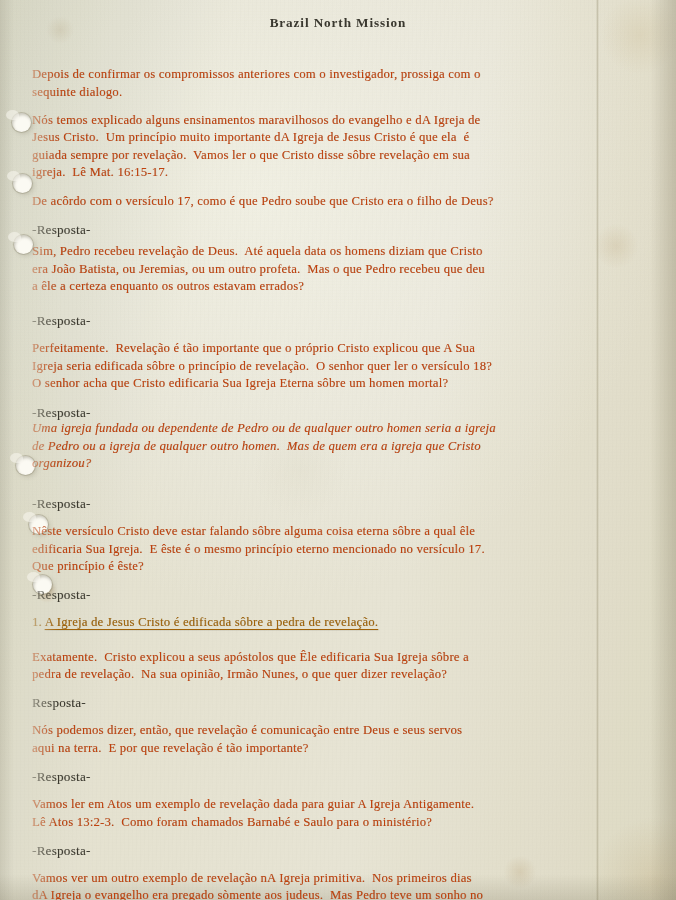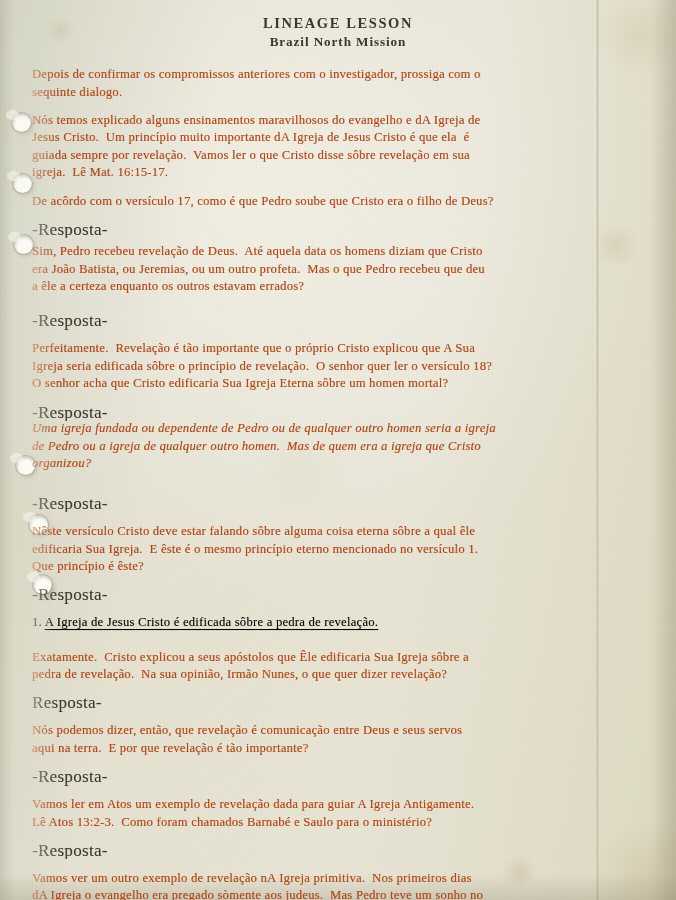--- a/index.html
+++ b/index.html
@@ -126,31 +126,31 @@
 
   .para {
     font-size: 12.6px;
     line-height: 17.6px;
     letter-spacing: 0.25px;
     color: #c2410c;
     white-space: pre-wrap;
     text-shadow: 0.4px 0.3px 0.4px rgba(60,58,48,0.30);
   }
   .resp {
-    font-size: 17px;
+    font-size: 13px;
     line-height: 17.6px;
     letter-spacing: 0.3px;
     color: #3b392f;
     text-shadow: 0.4px 0.3px 0.4px rgba(60,58,48,0.28);
   }
   .numbered {
     font-size: 12.6px;
     line-height: 17.6px;
     letter-spacing: 0.25px;
-    color: #000000;
+    color: #a16207;
     text-shadow: 0.4px 0.3px 0.4px rgba(60,58,48,0.30);
   }
   .numbered .u {
     text-decoration: underline;
     text-underline-offset: 2.5px;
     text-decoration-thickness: from-font;
   }
   .faded-l { 
     -webkit-mask-image: linear-gradient(to right, rgba(0,0,0,0.45) 0px, rgba(0,0,0,1) 26px);
             mask-image: linear-gradient(to right, rgba(0,0,0,0.45) 0px, rgba(0,0,0,1) 26px);
@@ -164,21 +164,20 @@
   <div class="paper-base"></div>
   <div class="paper-tint"></div>
   <div class="paper-stains"></div>
   <div class="paper-grain"></div>
   <div class="fold-line"></div>
   <div class="edge-left"></div>
   <div class="edge-right"></div>
   <div class="edge-bottom"></div>
 
   <div class="ttl-block">
-    <div class="ttl ttl-1">LINEAGE LESSON</div>
     <div class="ttl ttl-2">Brazil North Mission</div>
   </div>
 
   <div id="body-layer">
       <div class="typed para faded-l" style="top: 66px;">Depois de confirmar os compromissos anteriores com o investigador, prossiga com o
 sequinte dialogo.</div>
       <div class="typed para faded-l" style="top: 111.7px;">Nós temos explicado alguns ensinamentos maravilhosos do evangelho e dA Igreja de
 Jesus Cristo.  Um princípio muito importante dA Igreja de Jesus Cristo é que ela  é
 guiada sempre por revelação.  Vamos ler o que Cristo disse sôbre revelação em sua
 igreja.  Lê Mat. 16:15-17.</div>
@@ -190,21 +189,21 @@
       <div class="typed resp faded-l" style="top: 312.1px;">-Resposta-</div>
       <div class="typed para faded-l" style="top: 340.2px;">Perfeitamente.  Revelação é tão importante que o próprio Cristo explicou que A Sua
 Igreja seria edificada sôbre o princípio de revelação.  O senhor quer ler o versículo 18?
 O senhor acha que Cristo edificaria Sua Igreja Eterna sôbre um homen mortal?</div>
       <div class="typed resp faded-l" style="top: 403.5px;">-Resposta-</div>
       <div class="typed para faded-l" style="top: 420px; font-style: italic;">Uma igreja fundada ou dependente de Pedro ou de qualquer outro homen seria a igreja
 de Pedro ou a igreja de qualquer outro homen.  Mas de quem era a igreja que Cristo
 organizou?</div>
       <div class="typed resp faded-l" style="top: 494.9px;">-Resposta-</div>
       <div class="typed para faded-l" style="top: 523px;">Nêste versículo Cristo deve estar falando sôbre alguma coisa eterna sôbre a qual êle
-edificaria Sua Igreja.  E êste é o mesmo princípio eterno mencionado no versículo 1.
+edificaria Sua Igreja.  E êste é o mesmo princípio eterno mencionado no versículo 17.
 Que princípio é êste?</div>
       <div class="typed resp faded-l" style="top: 586.3px;">-Resposta-</div>
       <div class="typed numbered faded-l" style="top: 614.4px;"><span>1.</span>  <span class="u">A Igreja de Jesus Cristo é edificada sôbre a pedra de revelação.</span></div>
       <div class="typed para faded-l" style="top: 648.5px;">Exatamente.  Cristo explicou a seus apóstolos que Êle edificaria Sua Igreja sôbre a
 pedra de revelação.  Na sua opinião, Irmão Nunes, o que quer dizer revelação?</div>
       <div class="typed resp faded-l" style="top: 694.2px;">Resposta-</div>
       <div class="typed para faded-l" style="top: 722.3px;">Nós podemos dizer, então, que revelação é comunicação entre Deus e seus servos
 aqui na terra.  E por que revelação é tão importante?</div>
       <div class="typed resp faded-l" style="top: 768px;">-Resposta-</div>
       <div class="typed para faded-l" style="top: 796.1px;">Vamos ler em Atos um exemplo de revelação dada para guiar A Igreja Antigamente.

